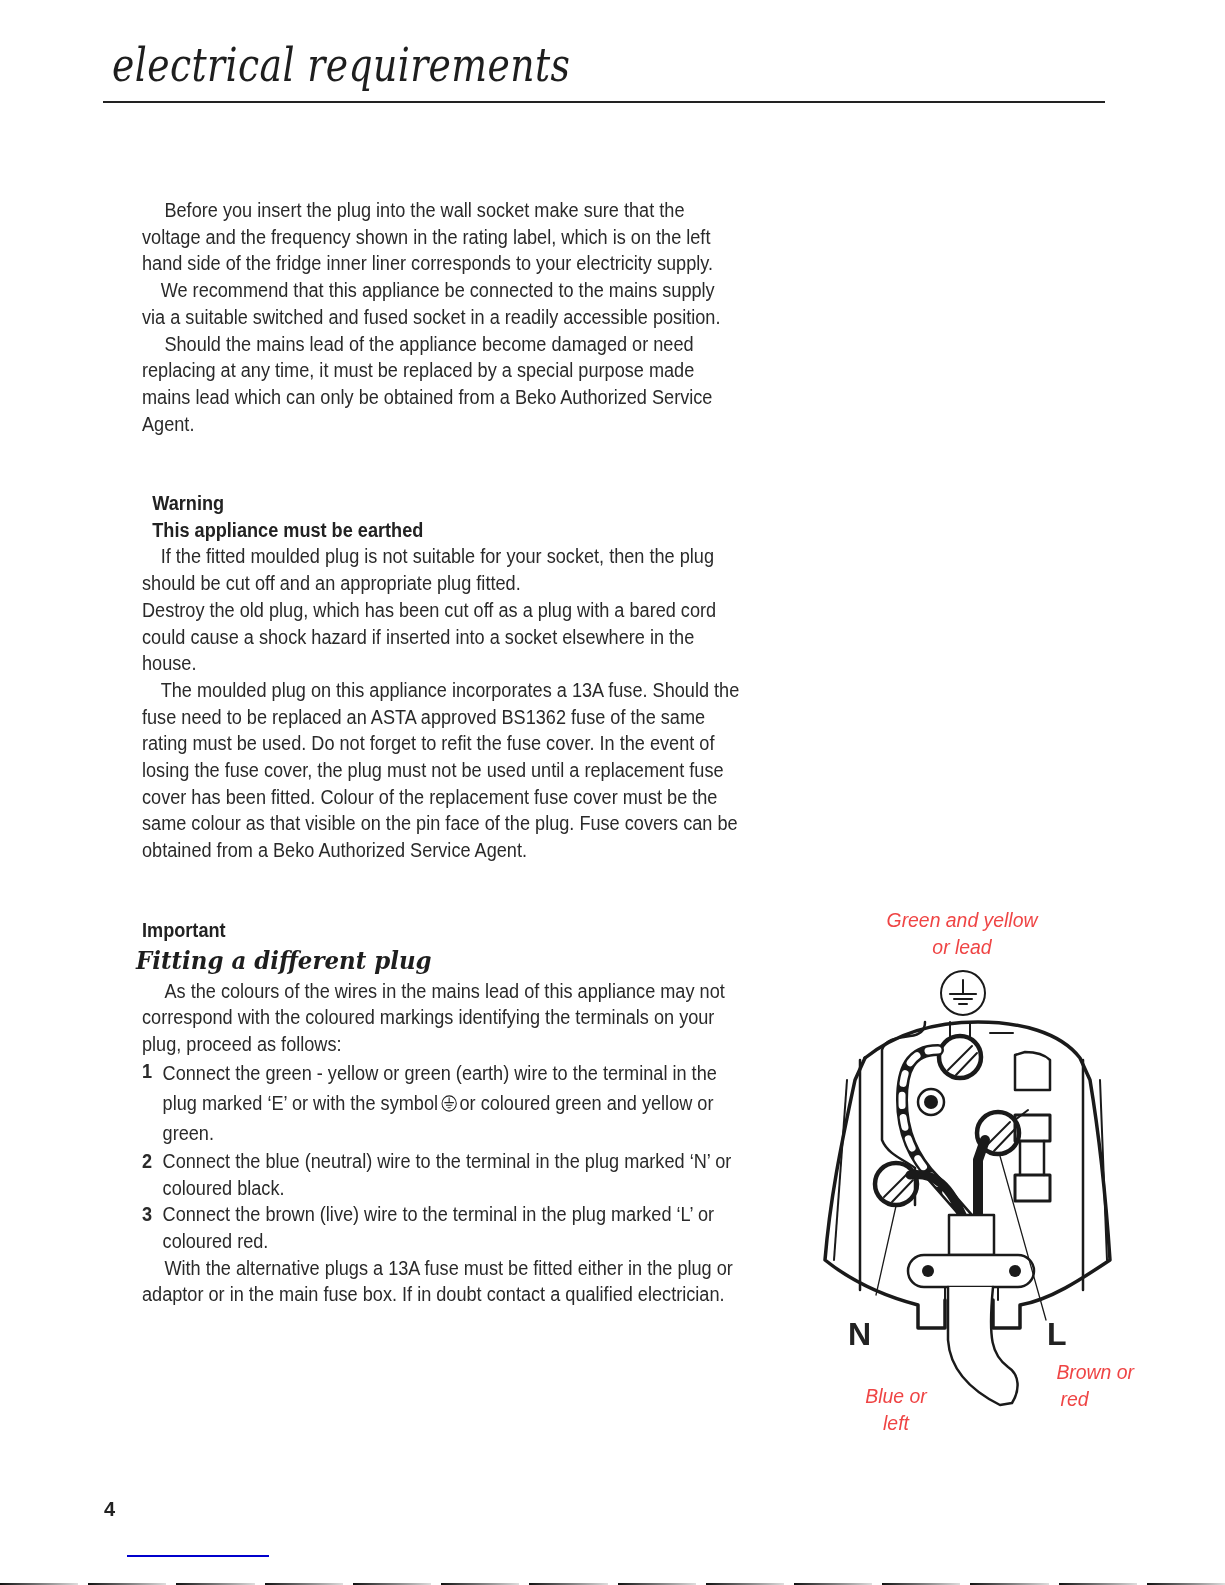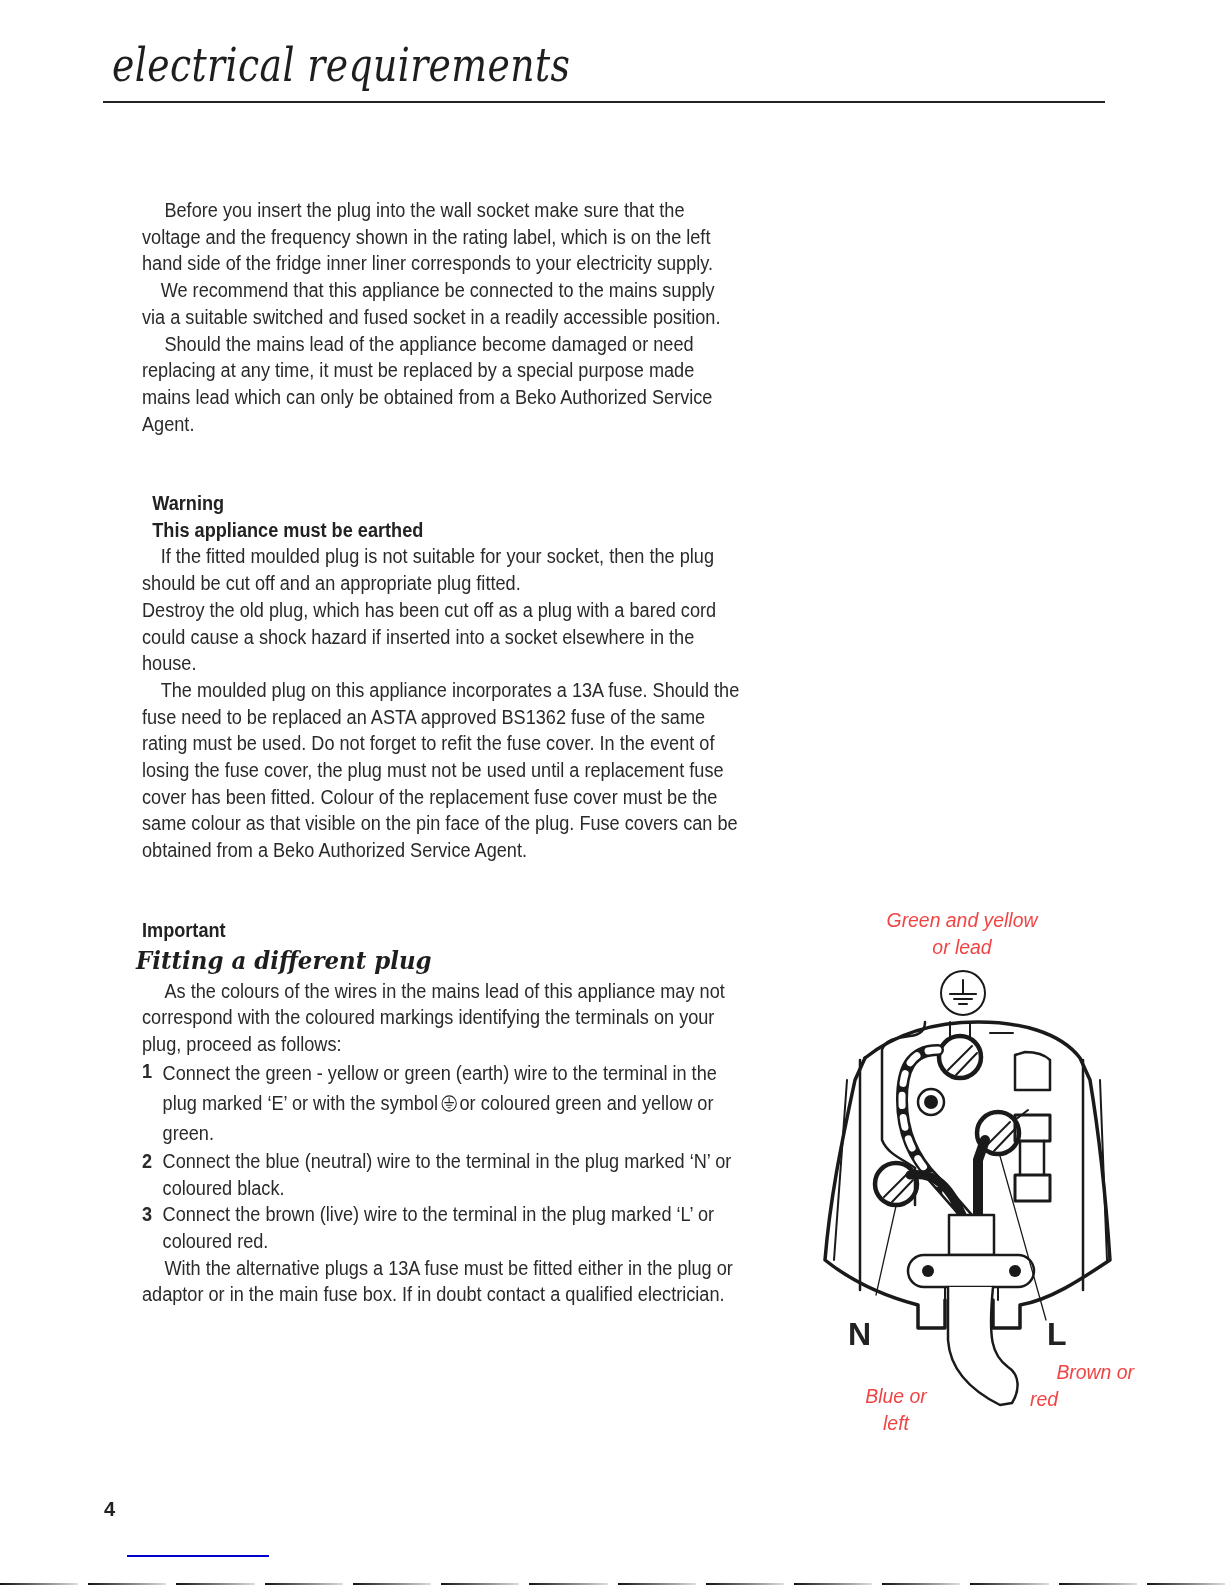--- a/index.html
+++ b/index.html
@@ -160,21 +160,21 @@
 </svg>
 
 <div class="big-letter" style="left:848px; top:1316px;">N</div>
 <div class="diagram-label" style="left:836px; top:1359px; width:120px;margin-top:24px;">
   <div>Blue or</div>
   <div>left</div>
 </div>
 <div class="big-letter" style="left:1047px; top:1316px;">L</div>
 <div class="diagram-label" style="left:1030px; top:1359px; width:104px;">
   <div style="text-align:right;">Brown or</div>
-  <div style="text-align:left; padding-right:15px;">red</div>
+  <div style="text-align:center; padding-right:15px;">red</div>
 </div>
 
 <div class="page-num">4</div>
 <div class="link-line"></div>
 <div class="dash-row">
   <span></span>
     <span></span>
     <span></span>
     <span></span>
     <span></span>

